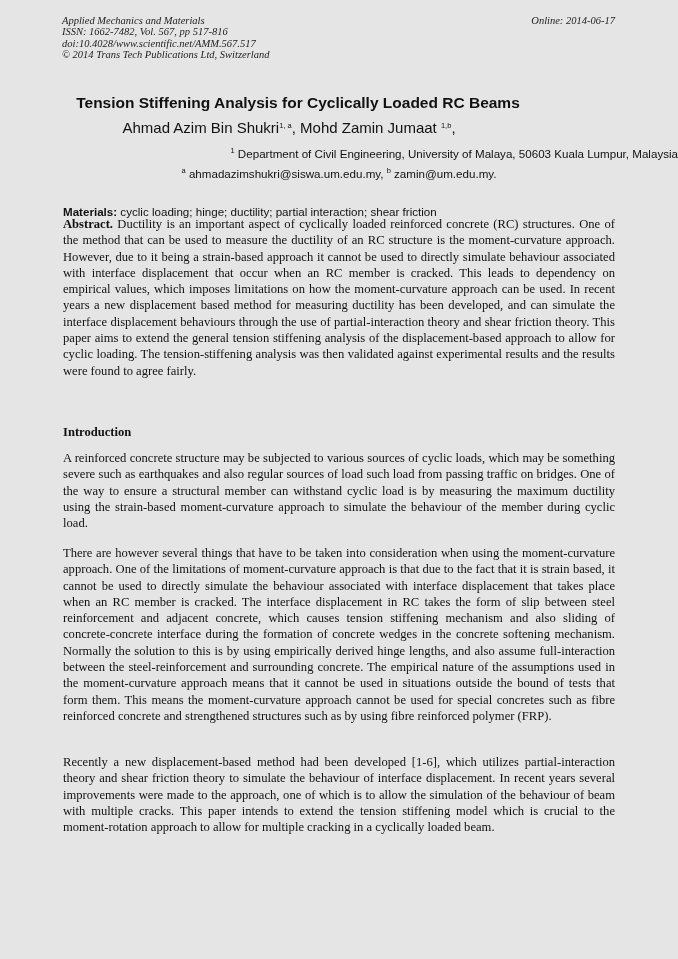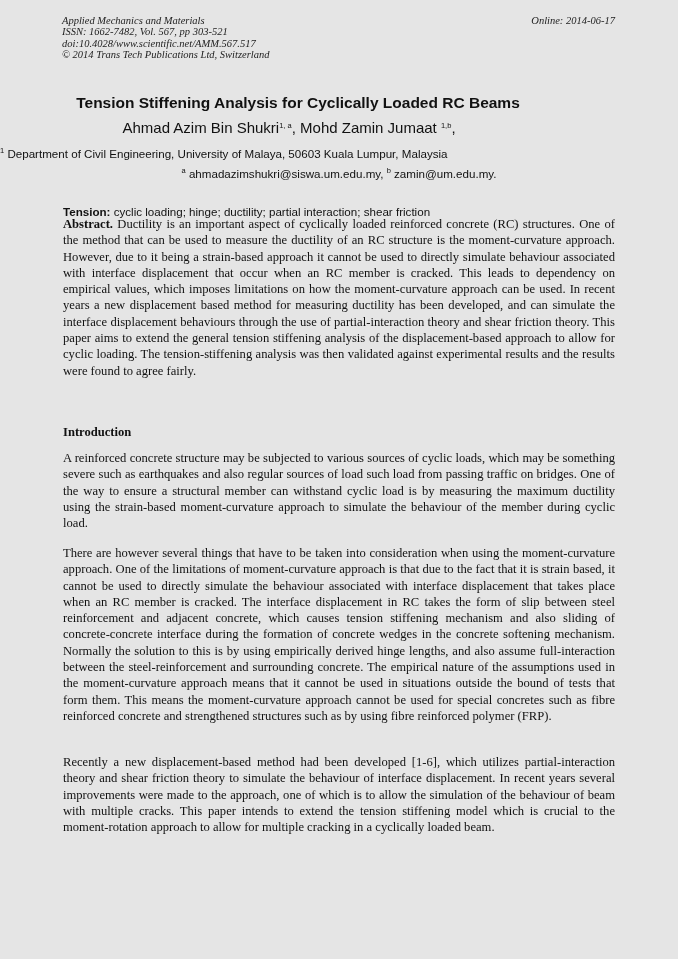--- a/index.html
+++ b/index.html
@@ -2,58 +2,58 @@
 <html><head>
 <meta charset="utf-8">
 <style>
   html, body { margin: 0; padding: 0; background: #ffffff; }
   body { width: 678px; height: 959px; position: relative; overflow: hidden; color: #1a1a1a; }
   .page { position: absolute; left: 0; top: 0; width: 678px; height: 959px; background: #e5e5e5; }
   .hdr-left { position: absolute; left: 62px; top: 15px; font-family: "Liberation Serif", serif; font-style: italic; font-size: 10.5px; line-height: 11.4px; color: #222; }
   .hdr-right { position: absolute; right: 63px; top: 15px; font-family: "Liberation Serif", serif; font-style: italic; font-size: 10.5px; line-height: 11.4px; color: #222; }
   .title { position: absolute; left: 0; width: 596px; top: 94px; text-align: center; font-family: "Liberation Sans", sans-serif; font-weight: bold; font-size: 15.5px; color: #111; }
   .authors { position: absolute; left: 0; width: 578px; top: 119px; text-align: center; font-family: "Liberation Sans", sans-serif; font-size: 15px; color: #111; }
-  .affil { position: absolute; left: 0; width: 678px; top: 147px; text-align: left; font-family: "Liberation Sans", sans-serif; font-size: 11.6px; color: #111; }
+  .affil { position: absolute; left: 0; width: 678px; top: 147px; text-align: right; font-family: "Liberation Sans", sans-serif; font-size: 11.6px; color: #111; }
   .emails { position: absolute; left: 0; width: 678px; top: 167px; text-align: center; font-family: "Liberation Sans", sans-serif; font-size: 11.6px; color: #111; }
   sup { font-size: 7.5px; vertical-align: 5px; line-height: 0; }
   .keywords { position: absolute; left: 63px; top: 205px; font-family: "Liberation Sans", sans-serif; font-size: 11.6px; color: #111; }
   .keywords b { font-weight: bold; }
   .body-text { position: absolute; left: 63px; width: 552px; font-family: "Liberation Serif", serif; font-size: 12.6px; line-height: 16.3px; text-align: justify; color: #111; margin: 0; }
   .body-text b { font-weight: bold; }
   .section-heading { position: absolute; left: 63px; font-family: "Liberation Serif", serif; font-weight: bold; font-size: 12.6px; color: #111; }
 </style>
 </head>
 <body>
 
 <div class="page">
 
   <div class="hdr-left">
     <div>Applied Mechanics and Materials</div>
-    <div>ISSN: 1662-7482, Vol. 567, pp 303-521</div>
+    <div>ISSN: 1662-7482, Vol. 567, pp 517-816</div>
     <div>doi:10.4028/www.scientific.net/AMM.567.517</div>
     <div>© 2014 Trans Tech Publications Ltd, Switzerland</div>
   </div>
   <div class="hdr-right">Online: 2014-06-17</div>
 
   <div class="title">Tension Stiffening Analysis for Cyclically Loaded RC Beams</div>
 
   <div class="authors">
     <span>Ahmad Azim Bin Shukri</span><sup>1, a</sup><span>, </span><span>Mohd Zamin Jumaat </span><sup>1,b</sup><span>,</span>
   </div>
 
   <div class="affil">
     <sup>1</sup><span> Department of Civil Engineering, University of Malaya, 50603 Kuala Lumpur, Malaysia</span>
   </div>
 
   <div class="emails">
     <sup>a</sup><span> ahmadazimshukri@siswa.um.edu.my, </span><sup>b</sup><span> zamin@um.edu.my.</span>
   </div>
 
   <div class="keywords">
-    <b>Tension:</b><span> cyclic loading; hinge; ductility; partial interaction; shear friction</span>
+    <b>Materials:</b><span> cyclic loading; hinge; ductility; partial interaction; shear friction</span>
   </div>
 
   <p class="body-text" style="top:216px;">
     <b>Abstract.</b><span> Ductility is an important aspect of cyclically loaded reinforced concrete (RC) structures. One of the method that can be used to measure the ductility of an RC structure is the moment-curvature approach. However, due to it being a strain-based approach it cannot be used to directly simulate behaviour associated with interface displacement that occur when an RC member is cracked. This leads to dependency on empirical values, which imposes limitations on how the moment-curvature approach can be used. In recent years a new displacement based method for measuring ductility has been developed, and can simulate the interface displacement behaviours through the use of partial-interaction theory and shear friction theory. This paper aims to extend the general tension stiffening analysis of the displacement-based approach to allow for cyclic loading. The tension-stiffening analysis was then validated against experimental results and the results were found to agree fairly.</span>
   </p>
 
   <div class="section-heading" style="top:425px;">Introduction</div>
 
   <p class="body-text" style="top:450px;">A reinforced concrete structure may be subjected to various sources of cyclic loads, which may be something severe such as earthquakes and also regular sources of load such load from passing traffic on bridges. One of the way to ensure a structural member can withstand cyclic load is by measuring the maximum ductility using the strain-based moment-curvature approach to simulate the behaviour of the member during cyclic load.</p>
 

